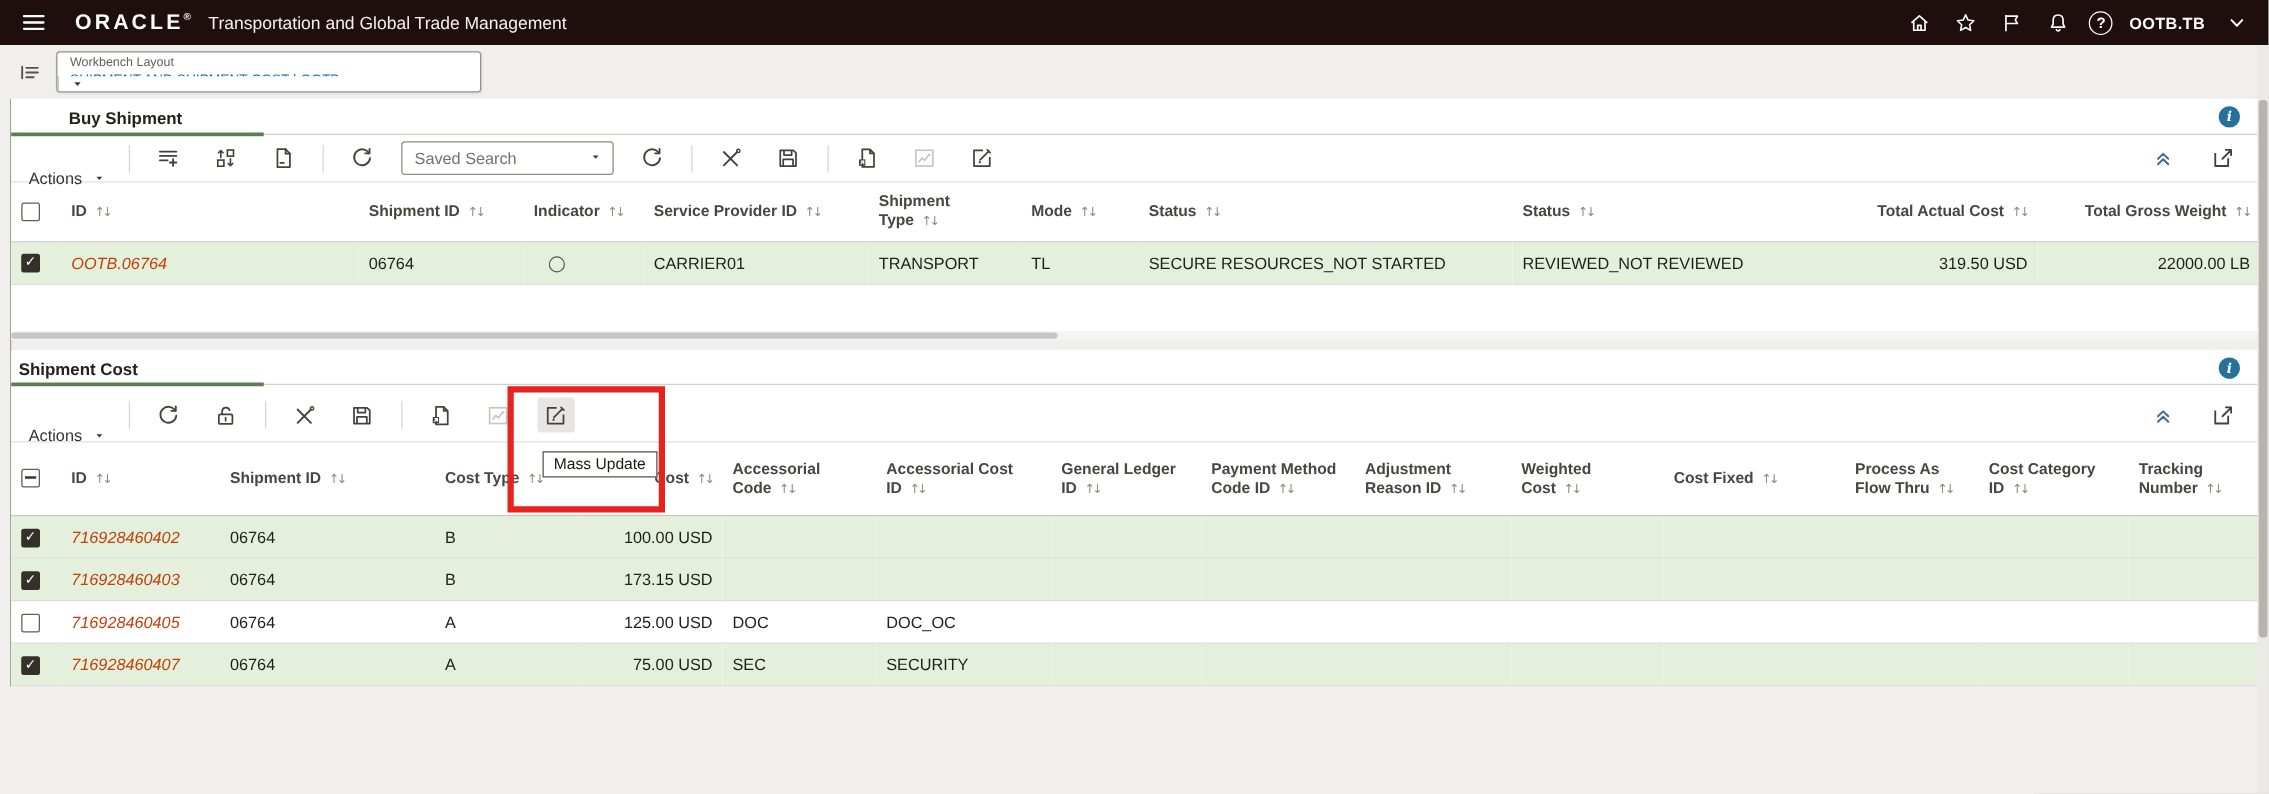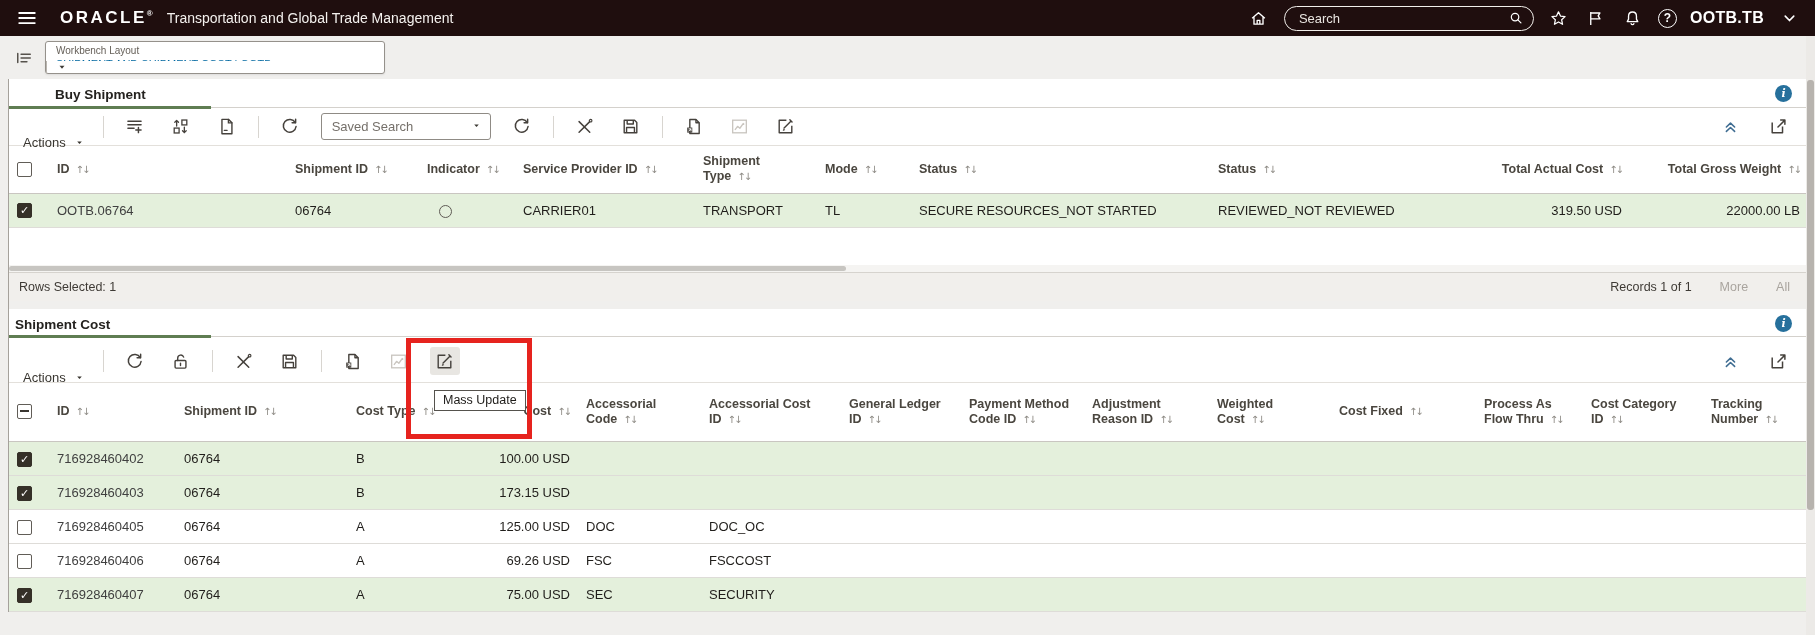--- a/index.html
+++ b/index.html
@@ -16,21 +16,21 @@
   .tp-ic{width:24px;height:24px;display:flex;align-items:center;justify-content:center;cursor:pointer;}
   .tp-ic svg{width:19px;height:19px;color:#fff;}
   .search-pill{width:250px;height:25px;border:1.5px solid #f1eeea;border-radius:13px;display:flex;align-items:center;
                padding:0 9px 0 12px;box-sizing:border-box;}
   .search-pill input{flex:1;background:transparent;border:none;outline:none;color:#efece8;font-size:13px;
                      font-family:"Liberation Sans",sans-serif;min-width:0;}
   .search-pill input::placeholder{color:#e9e5e0;opacity:1;}
   .search-pill svg{width:16px;height:16px;color:#fff;flex:0 0 auto;}
   .help-badge{width:19px;height:19px;border:1.7px solid #fff;border-radius:50%;color:#fff;font-size:12px;font-weight:bold;
               display:flex;align-items:center;justify-content:center;cursor:pointer;box-sizing:border-box;}
-  .username{font-size:16px;font-weight:bold;color:#fff;letter-spacing:.3px;cursor:pointer;text-align:right;}
+  .username{font-size:13px;font-weight:bold;color:#fff;letter-spacing:.3px;cursor:pointer;text-align:right;}
   
   .wb-row{height:43px;display:flex;align-items:center;padding-left:12px;gap:9px;background:#f0efed;}
   .wb-ic{width:24px;height:24px;color:#56524c;display:flex;align-items:center;justify-content:center;cursor:pointer;}
   .wb-ic svg{width:20px;height:20px;}
   .wb-select{width:338px;height:31px;background:#fff;border:1px solid #95918b;border-radius:3px;display:flex;
              position:relative;box-shadow:0 1px 2px rgba(0,0,0,.08);cursor:pointer;flex-direction:column;}
   .wb-main{flex:1;padding:3px 8px 0 10px;overflow:hidden;}
   .wb-label{font-size:10px;color:#666059;line-height:11px;}
   .wb-value{font-size:11px;color:#0369a1;line-height:16px;white-space:nowrap;}
   .wb-arrow{width:30px;border-left:1px solid #b9b5af;display:flex;align-items:center;justify-content:center;color:#3d3a35;}
@@ -69,21 +69,21 @@
   .p1 thead tr{height:47px;}
   .p2 thead tr{height:59px;}
   table.grid thead tr{border-bottom:1px solid #c9c6c1;}
   table.grid th.al-r{text-align:right;}
   .sort{font-family:"DejaVu Sans",sans-serif;font-size:10px;color:#8d8a84;letter-spacing:-2px;margin-left:6px;
         font-weight:normal;white-space:nowrap;cursor:pointer;}
   table.grid td{font-size:13px;color:#201e1b;padding:0 8px;height:33px;border-bottom:1px solid #dedcd8;
                 white-space:nowrap;overflow:hidden;vertical-align:middle;}
   table.grid td.al-r{text-align:right;}
   tr.sel td{background:#e4f0dc;}
-  a.idlink{color:#404040;text-decoration:none;cursor:pointer;}
+  a.idlink{color:#c2410c;text-decoration:none;cursor:pointer;font-style:italic;}
   .cb{display:inline-block;width:15px;height:15px;border:1px solid #615d57;border-radius:2px;background:#fff;
       box-sizing:border-box;text-align:center;font-size:11px;line-height:13px;color:transparent;cursor:pointer;vertical-align:middle;}
   .cb.checked{background:#353028;border-color:#353028;color:#fff;}
   .cb.indet{position:relative;}
   .cb.indet::after{content:"";position:absolute;left:2px;right:2px;top:5px;height:2px;background:#3a3630;}
   .radio{display:inline-block;width:13px;height:13px;border:1.5px solid #5f5b55;border-radius:50%;box-sizing:border-box;
          margin-left:12px;cursor:pointer;vertical-align:middle;}
   .cb-col{padding-left:10px;}
   
   .spacer1{height:37px;background:#fff;}
@@ -199,26 +199,20 @@
         </svg>
       </span>
     <span class="brand"><span>ORACLE</span><sup>®</sup></span>
     <span class="app-title">Transportation and Global Trade Management</span>
     <div class="top-right">
       <span class="tp-ic">
           <svg>
             <use href="#i-home"></use>
           </svg>
         </span>
-      <div class="search-pill">
-        <input type="text" placeholder="Search" style="">
-        <svg>
-            <use href="#i-search"></use>
-          </svg>
-      </div>
       <span class="tp-ic">
           <svg>
             <use href="#i-star"></use>
           </svg>
         </span>
       <span class="tp-ic">
           <svg>
             <use href="#i-flag"></use>
           </svg>
         </span>
@@ -386,28 +380,20 @@
               <td>REVIEWED_NOT REVIEWED</td>
               <td class="al-r">319.50 USD</td>
               <td class="al-r">22000.00 LB</td>
             </tr>
           </tbody>
       </table>
       <div class="spacer1"></div>
       <div class="hscroll">
           <div class="thumb"></div>
         </div>
-      <div class="panel-footer">
-        <span>Rows Selected: 1</span>
-        <span class="pf-right">
-          <span>Records 1 of 1</span>
-          <span class="pf-muted">More</span>
-          <span class="pf-muted">All</span>
-        </span>
-      </div>
     </section>
 
     <div class="panel-gap"></div>
 
     <section class="panel p2">
       <div class="title-row">
         <span class="sec-title">Shipment Cost</span>
         <span class="green-underline"></span>
         <span class="info">i</span>
       </div>
@@ -551,37 +537,20 @@
               <td>DOC_OC</td>
               <td></td>
               <td></td>
               <td></td>
               <td></td>
               <td></td>
               <td></td>
               <td></td>
               <td></td>
             </tr>
-            <tr>
-              <td class="cb-col"><span class="cb"></span></td>
-              <td><a class="idlink" href="#">716928460406</a></td>
-              <td>06764</td>
-              <td>A</td>
-              <td class="al-r">69.26 USD</td>
-              <td>FSC</td>
-              <td>FSCCOST</td>
-              <td></td>
-              <td></td>
-              <td></td>
-              <td></td>
-              <td></td>
-              <td></td>
-              <td></td>
-              <td></td>
-            </tr>
             <tr class="sel">
               <td class="cb-col"><span class="cb checked">✓</span></td>
               <td><a class="idlink" href="#">716928460407</a></td>
               <td>06764</td>
               <td>A</td>
               <td class="al-r">75.00 USD</td>
               <td>SEC</td>
               <td>SECURITY</td>
               <td></td>
               <td></td>

